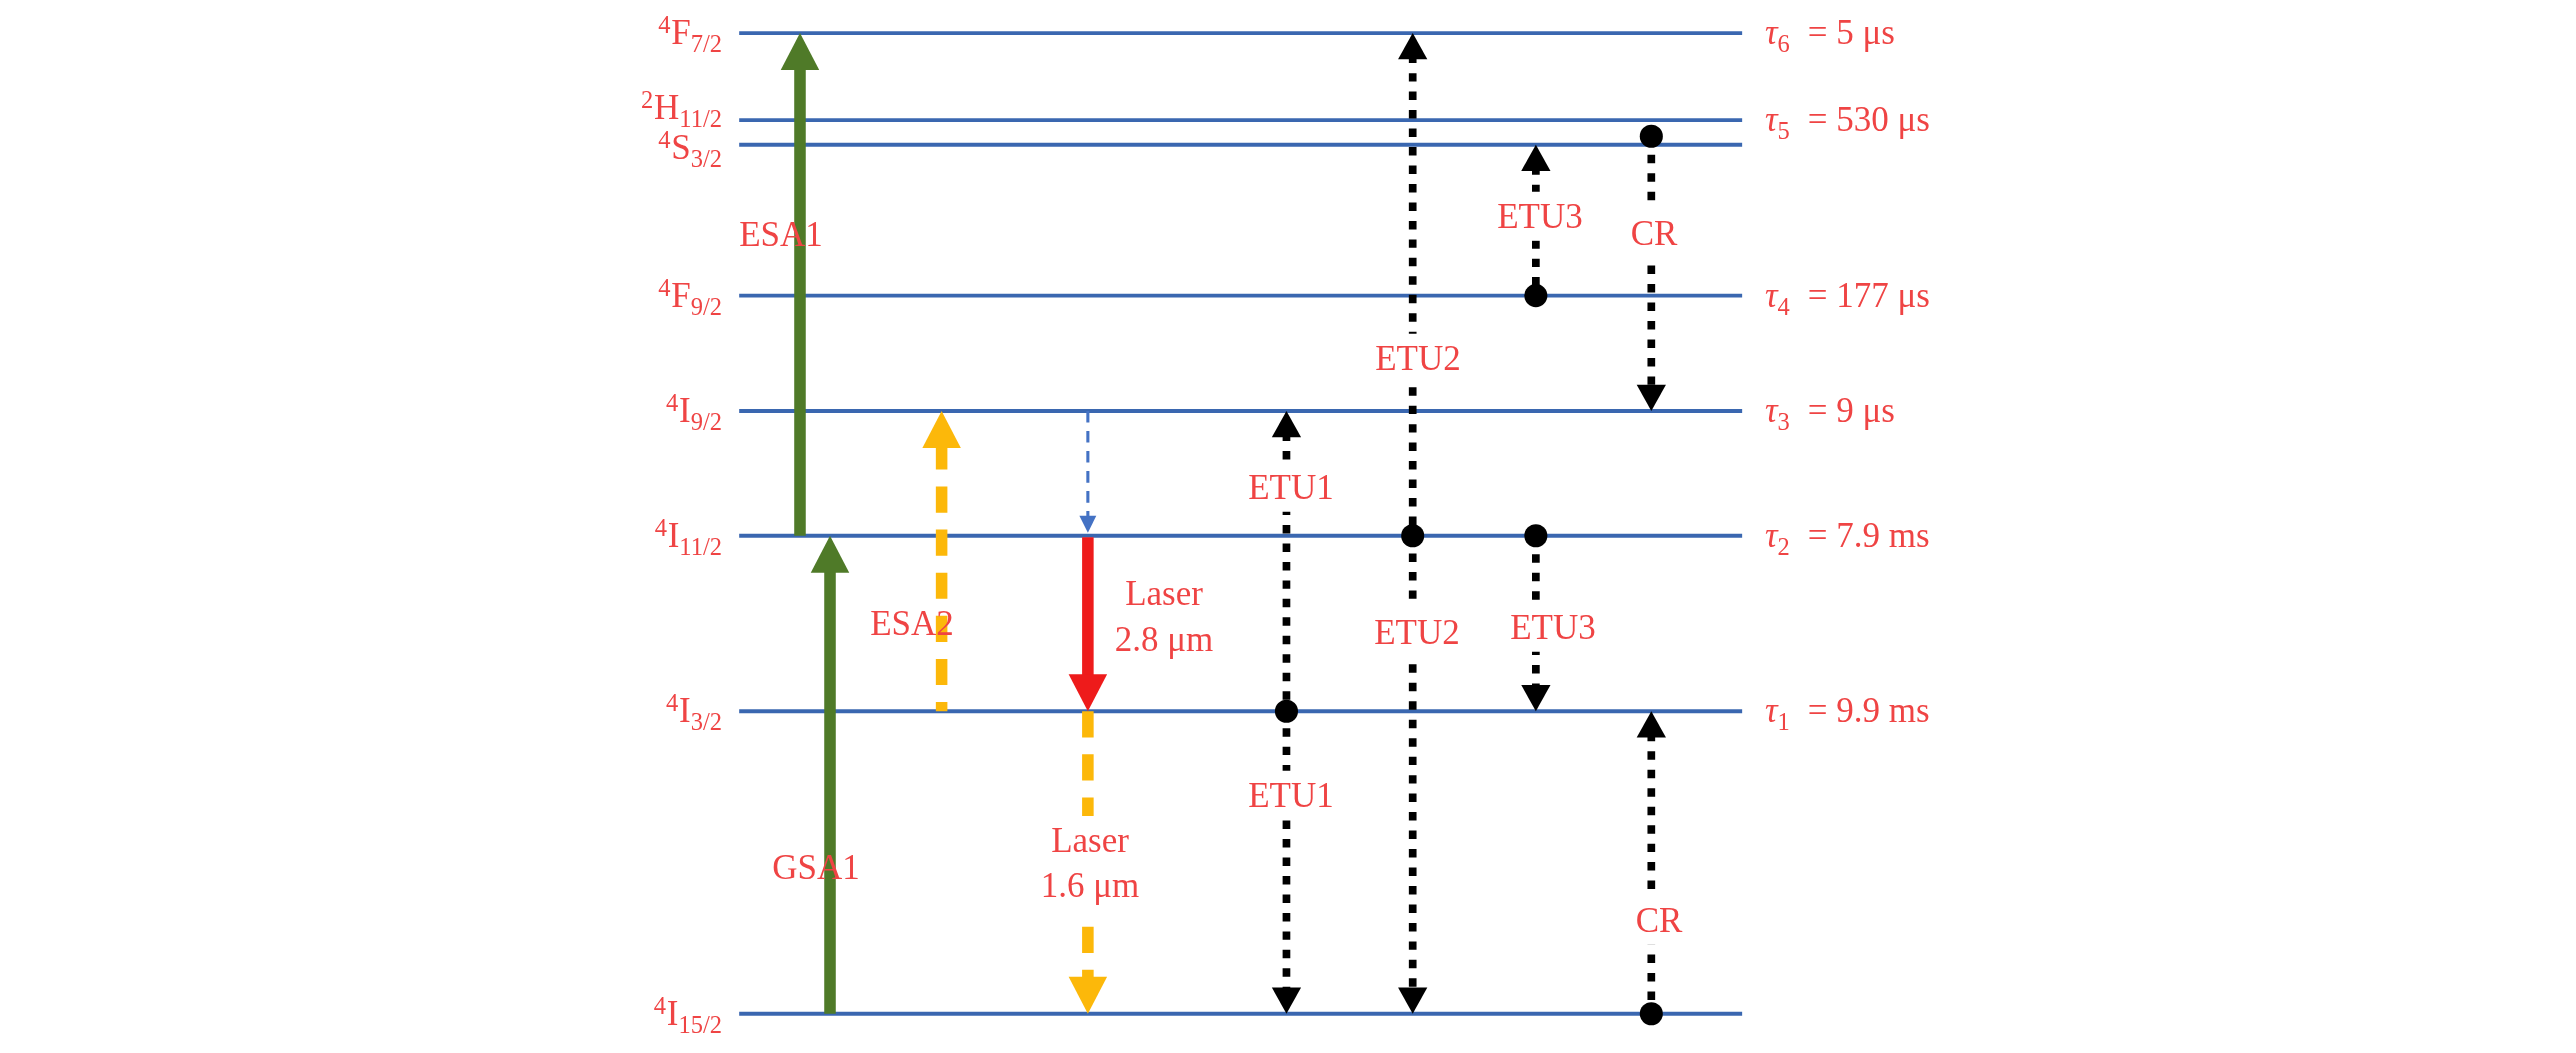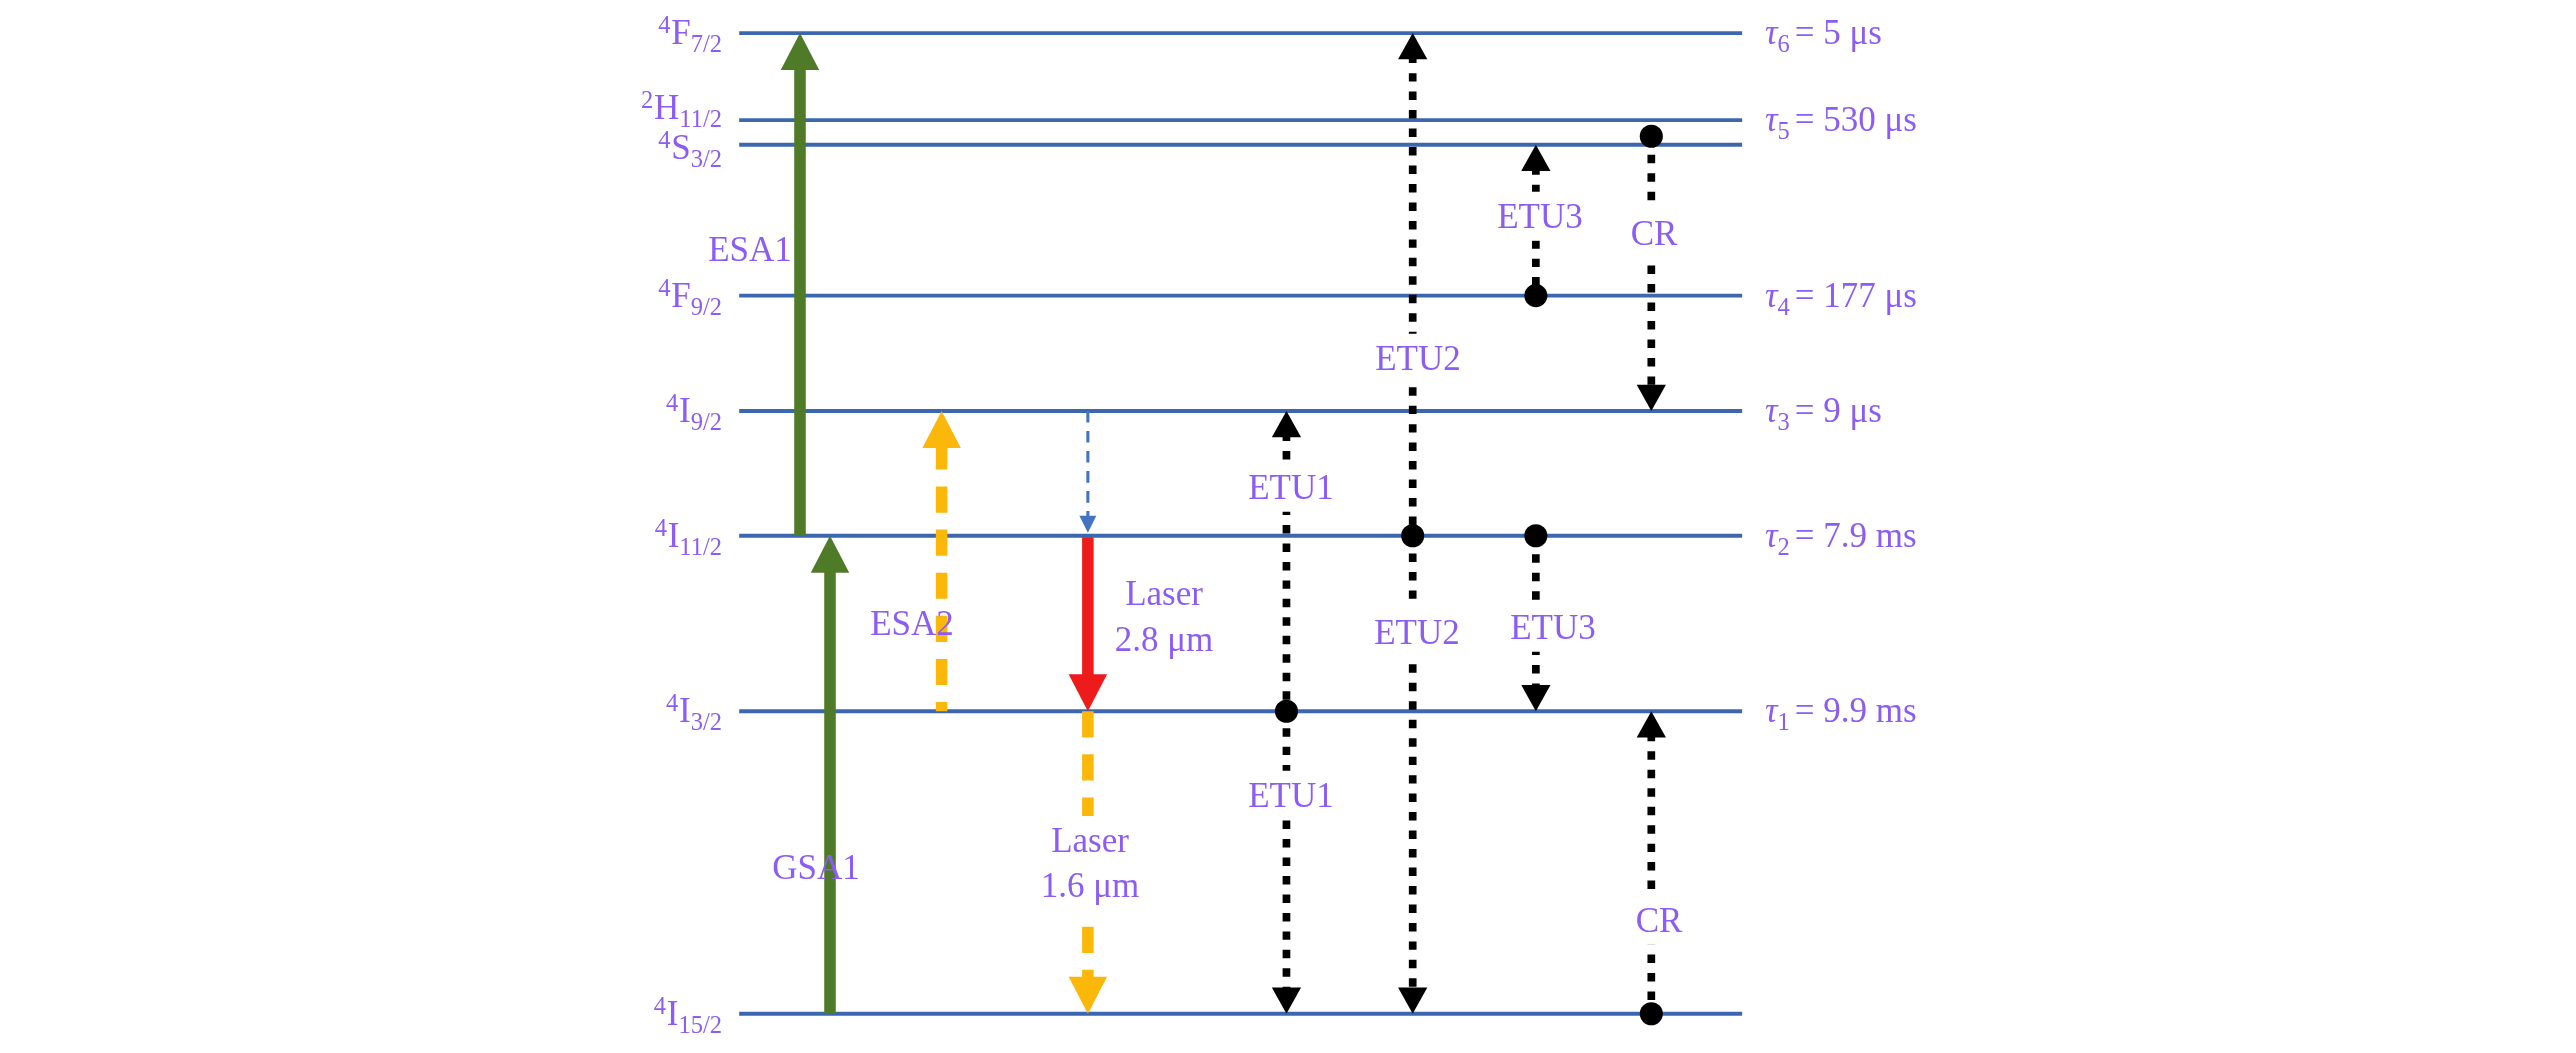--- a/index.html
+++ b/index.html
@@ -1,27 +1,27 @@
 <!DOCTYPE html>
 <html style="font-size:12.3px"><head>
 <meta charset="utf-8">
 <style>
   html,body{margin:0;padding:0;background:#ffffff;}
   #stage{
     position:relative;width:2576px;height:1053px;background:#ffffff;overflow:hidden;
-    font-family:"Liberation Serif","DejaVu Serif",serif;color:#8b5cf6;
+    font-family:"Liberation Serif","DejaVu Serif",serif;color:#ef4444;
   }
   #diagram-svg{position:absolute;left:0;top:0;z-index:1;}
   .labels{position:absolute;left:0;top:0;width:100%;height:100%;z-index:2;pointer-events:none;}
   .lvl-label{position:absolute;transform:translateY(-50%);font-size:35px;white-space:nowrap;text-align:right;}
   .lifetime{position:absolute;transform:translateY(-50%);font-size:35px;white-space:nowrap;}
   .sup{font-size:70%;position:relative;top:-0.45em;margin-right:0.8px;}
   .sub{font-size:70%;position:relative;top:0.32em;}
   .tau{font-style:italic;}
-  .lt-val{margin-left:5px;}
+  .lt-val{margin-left:18px;}
   .arrow-label{position:absolute;transform:translate(-50%,-50%);font-size:35px;line-height:1.3;text-align:center;white-space:nowrap;}
   .arrow-label.bg{background:#ffffff;padding:1.5px 6.2px;}
 </style>
 </head>
 <body>
 
 <div id="stage">
   <svg id="diagram-svg" width="2576" height="1053" viewBox="0 0 3346 1368" xmlns="http://www.w3.org/2000/svg">
       <line x1="960" y1="43" x2="2263" y2="43" stroke="#3a67b0" stroke-width="5"></line>
       <line x1="960" y1="156" x2="2263" y2="156" stroke="#3a67b0" stroke-width="5"></line>
@@ -99,21 +99,21 @@
       <div class="lvl-label" style="top: 411px; right: 1854px;"><span class="sup">4</span><span>I</span><span class="sub">9/2</span></div>
       <div class="lifetime" style="top: 411px; left: 1765px;"><span class="tau">τ</span><span class="sub">3</span><span class="lt-val">= 9 μs</span></div>
       <div class="lvl-label" style="top: 536px; right: 1854px;"><span class="sup">4</span><span>I</span><span class="sub">11/2</span></div>
       <div class="lifetime" style="top: 536px; left: 1765px;"><span class="tau">τ</span><span class="sub">2</span><span class="lt-val">= 7.9 ms</span></div>
       <div class="lvl-label" style="top: 711px; right: 1854px;"><span class="sup">4</span><span>I</span><span class="sub">3/2</span></div>
       <div class="lifetime" style="top: 711px; left: 1765px;"><span class="tau">τ</span><span class="sub">1</span><span class="lt-val">= 9.9 ms</span></div>
       <div class="lvl-label" style="top: 1014px; right: 1854px;"><span class="sup">4</span><span>I</span><span class="sub">15/2</span></div>
       <div class="arrow-label" style="left: 816px; top: 868px;">
         <div>GSA1</div>
       </div>
-      <div class="arrow-label" style="left: 750px; top: 235px; margin-top: 15px;">
+      <div class="arrow-label" style="left: 781px; top: 235px;">
         <div>ESA1</div>
       </div>
       <div class="arrow-label" style="left: 912px; top: 624px;">
         <div>ESA2</div>
       </div>
       <div class="arrow-label" style="left: 1164px; top: 616px;">
         <div>Laser</div>
         <div>2.8 μm</div>
       </div>
       <div class="arrow-label bg" style="left: 1090px; top: 863px;">

